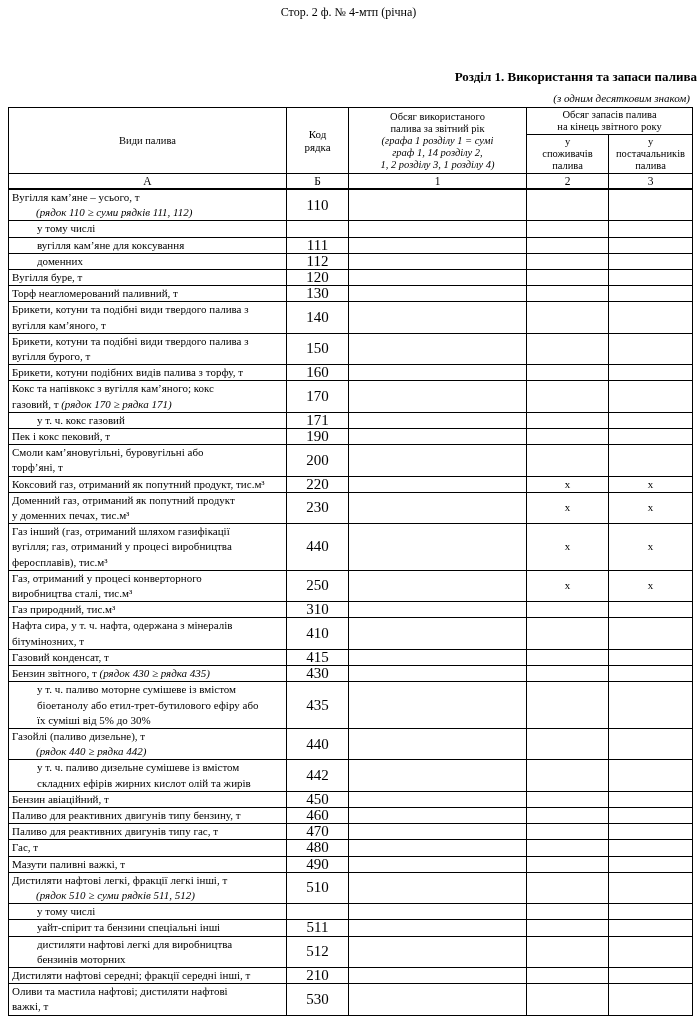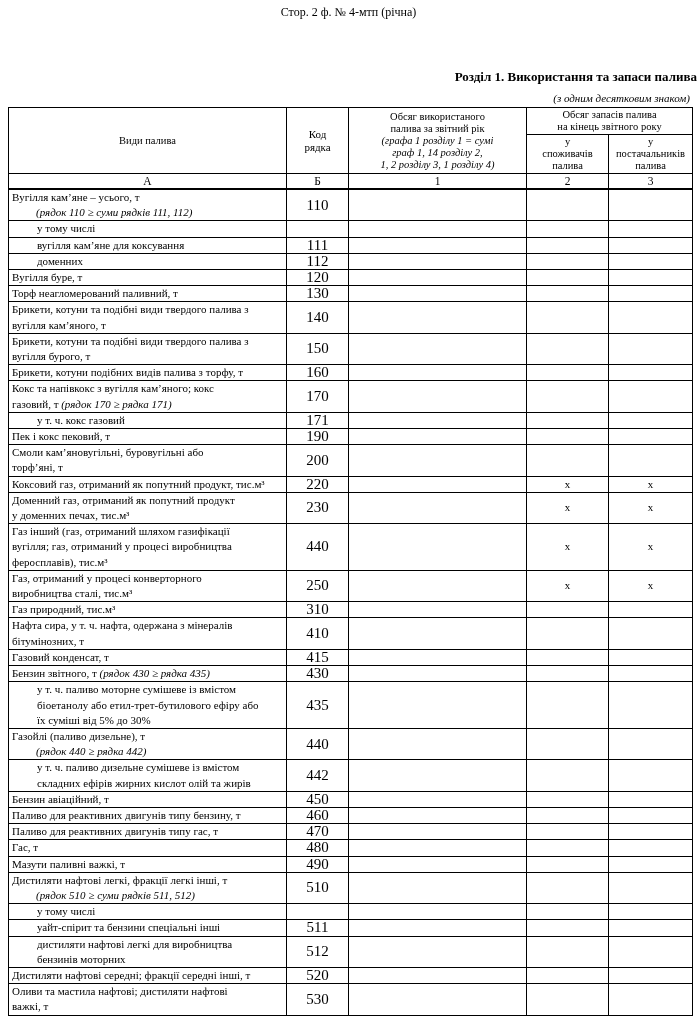--- a/index.html
+++ b/index.html
@@ -363,21 +363,21 @@
         <tr>
           <td class="c-fuel ind"><span class="lbl">дистиляти нафтові легкі для виробництва
 бензинів моторних</span></td>
           <td class="c-code">512</td>
           <td class="c-val"></td>
           <td class="c-val"></td>
           <td class="c-val"></td>
         </tr>
         <tr>
           <td class="c-fuel"><span class="lbl">Дистиляти нафтові середні; фракції середні інші, т</span></td>
-          <td class="c-code">520</td>
+          <td class="c-code">210</td>
           <td class="c-val"></td>
           <td class="c-val"></td>
           <td class="c-val"></td>
         </tr>
         <tr>
           <td class="c-fuel"><span class="lbl">Оливи та мастила нафтові; дистиляти нафтові
 важкі, т</span></td>
           <td class="c-code">530</td>
           <td class="c-val"></td>
           <td class="c-val"></td>

